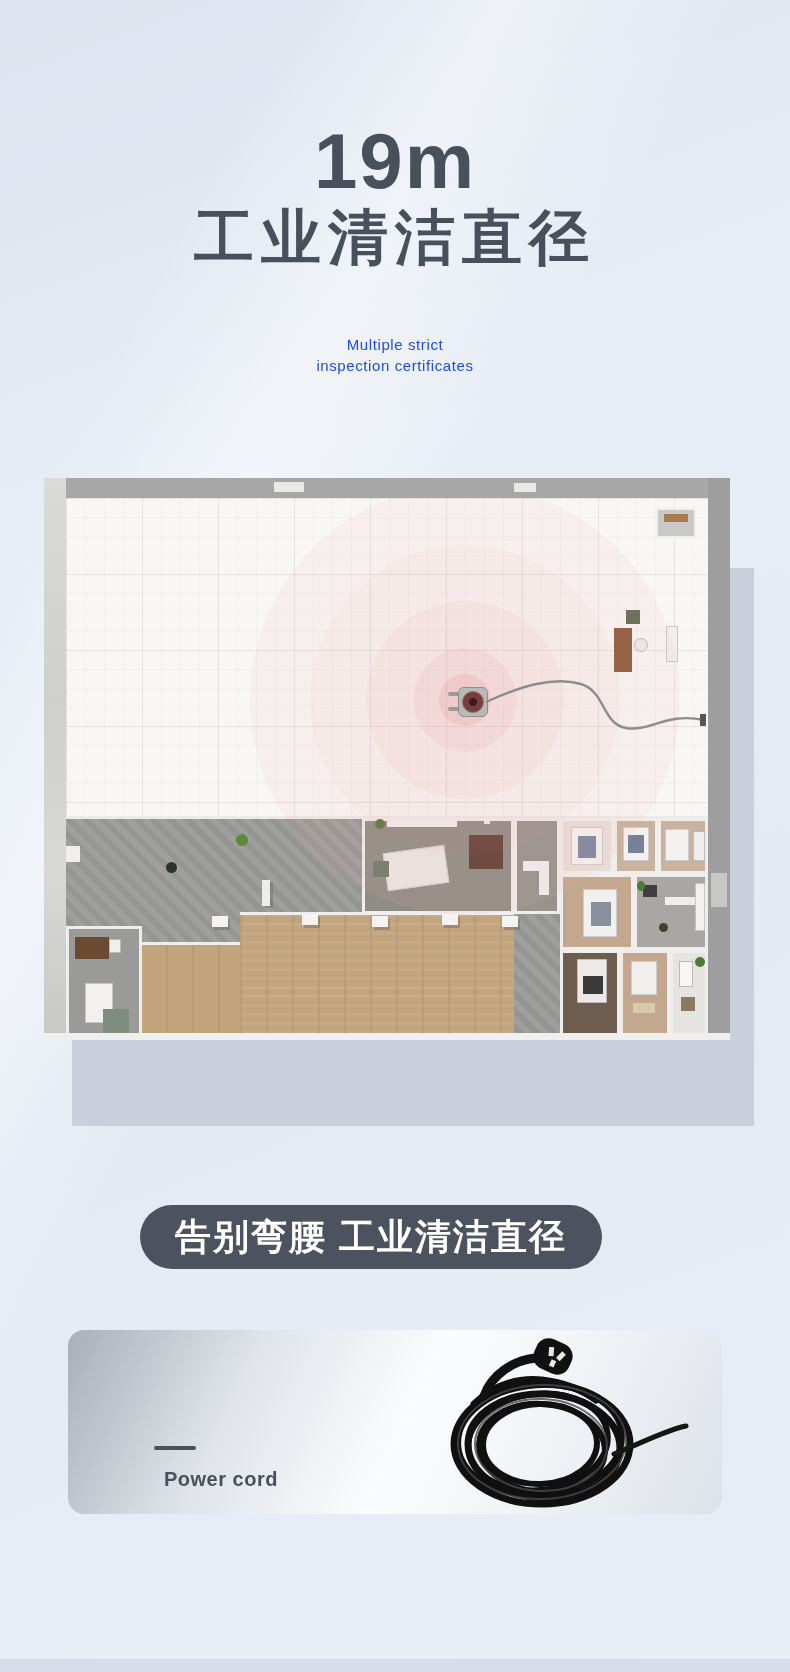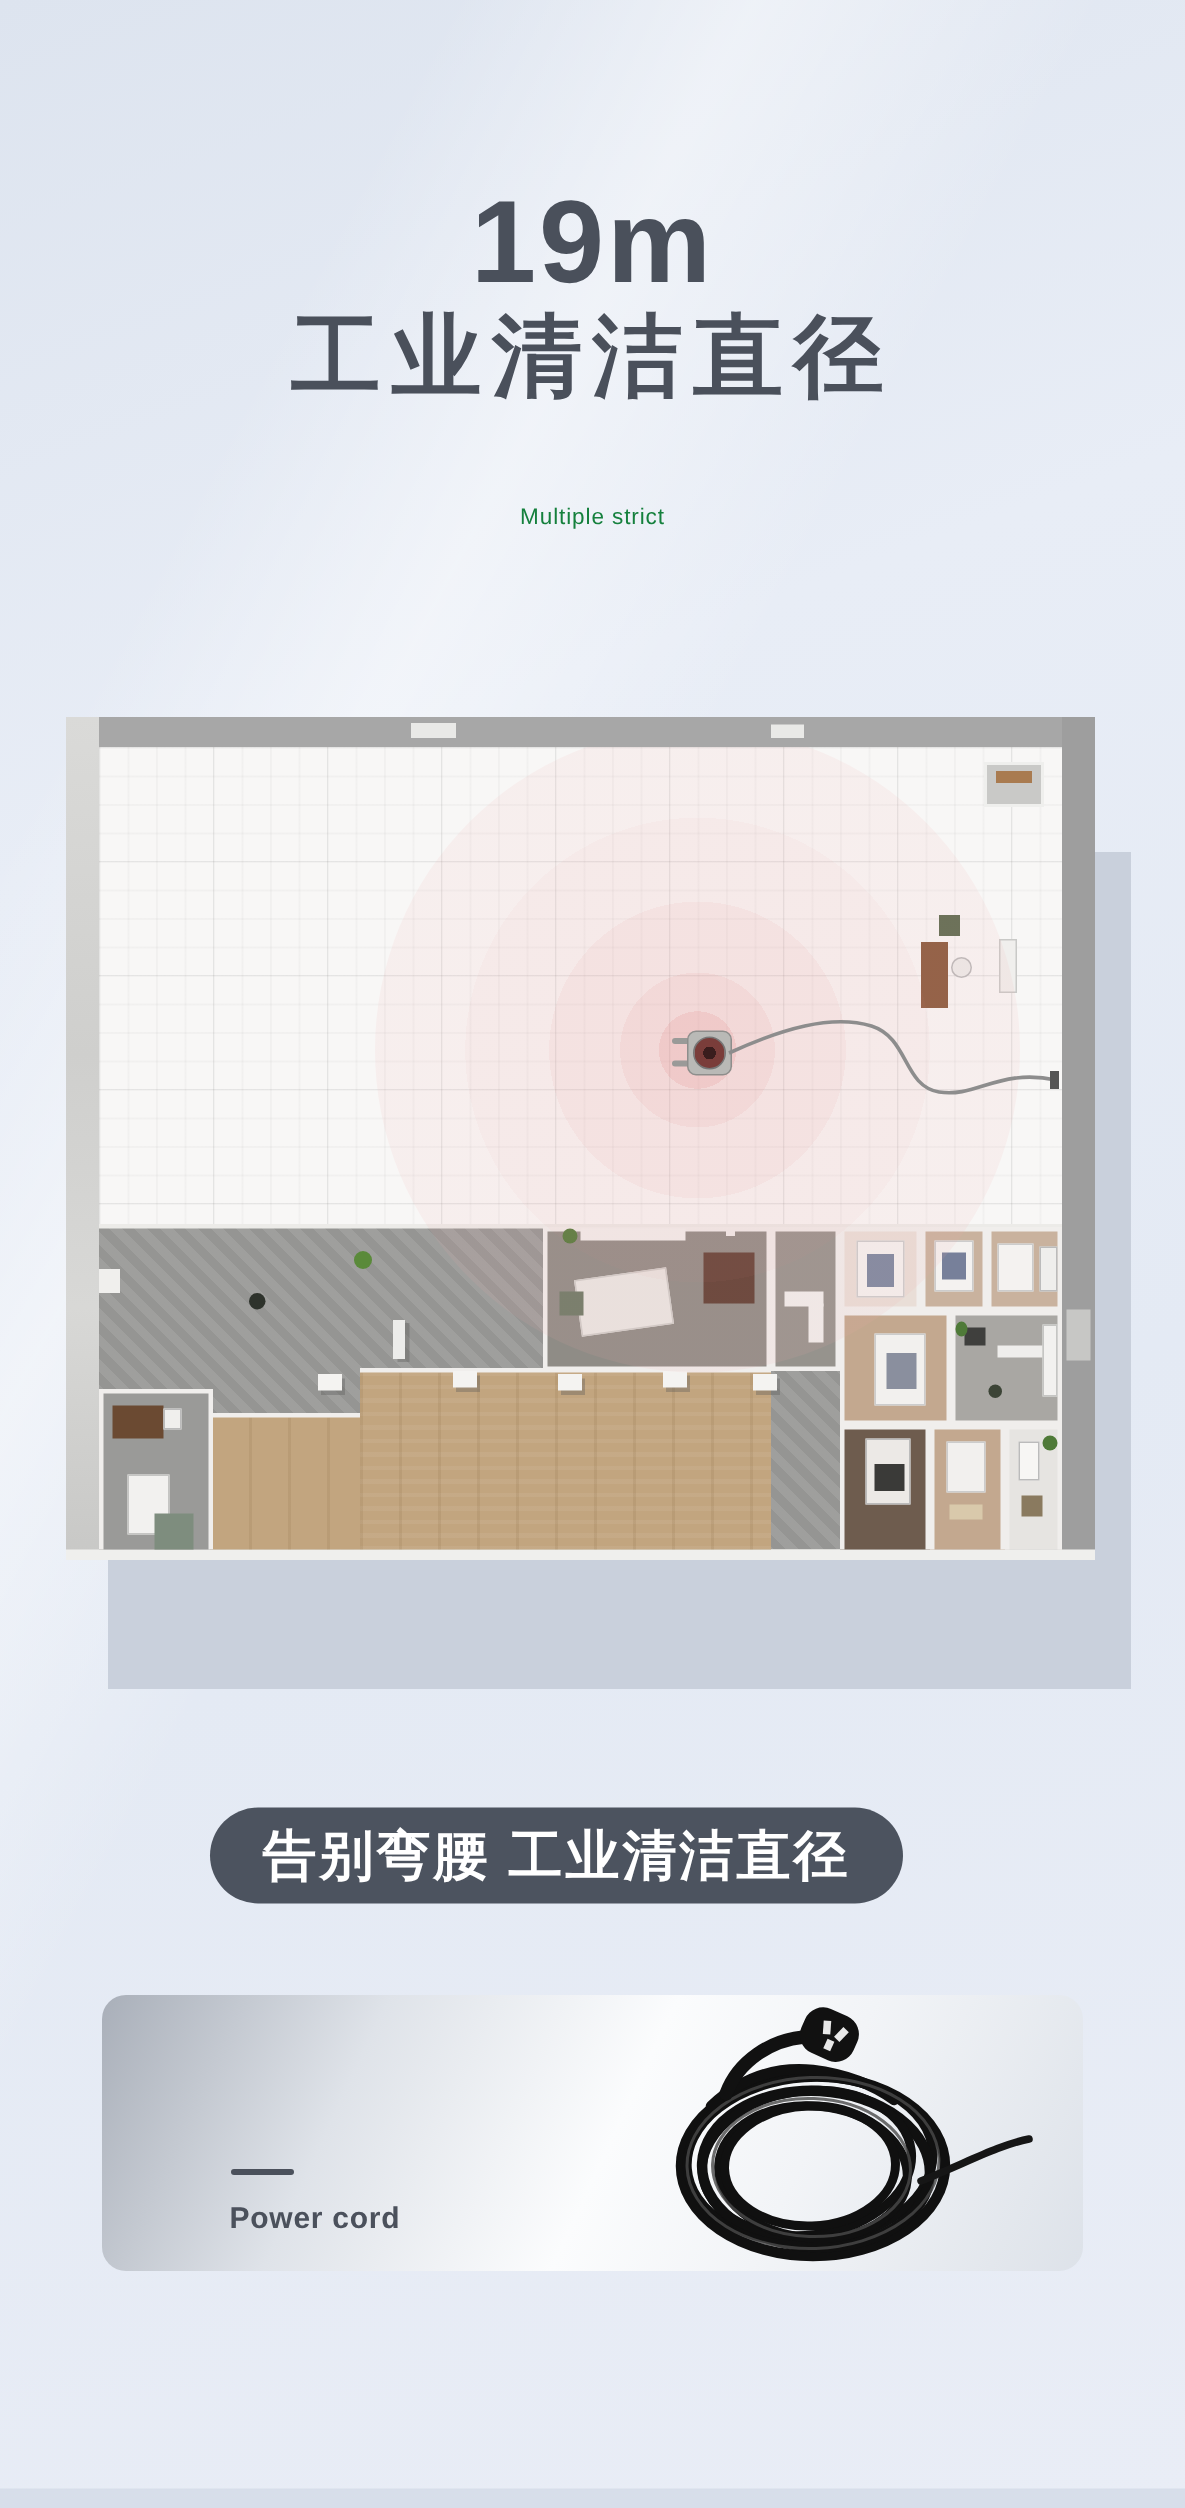--- a/index.html
+++ b/index.html
@@ -11,21 +11,21 @@
       linear-gradient(118deg, rgba(255,255,255,0) 18%, rgba(255,255,255,.45) 30%, rgba(255,255,255,0) 44%),
       linear-gradient(160deg, #dde4ef 0%, #e8edf6 30%, #e4eaf4 60%, #e9edf6 100%);
   }
 
   
   .hero-value { position:absolute; top:116px; left:0; width:100%; text-align:center;
     font-size:78px; font-weight:bold; color:#4a505b; letter-spacing:2px; }
   .hero-label { position:absolute; top:198px; left:0; width:100%; text-align:center;
     font-size:60px; font-weight:bold; color:#4a505b; letter-spacing:7px; }
   .hero-sub { position:absolute; top:334px; left:0; width:100%; text-align:center;
-    font-size:15px; font-weight:300; color:#15803d; letter-spacing:.6px; line-height:21px; }
+    font-size:15px; font-weight:300; color:#1d4ed8; letter-spacing:.6px; line-height:21px; }
 
   
   .plan { position:absolute; left:44px; top:478px; width:686px; height:562px;
     background:#f7f6f5; box-shadow:26px 88px 0 -2px #c9d0dc; }
   .plan .wall-top { position:absolute; left:0; top:0; right:0; height:20px; background:#a7a7a7; }
   .plan .wall-left { position:absolute; left:0; top:0; bottom:0; width:22px;
     background:linear-gradient(180deg,#dadad8 0%,#cfcfcd 40%,#d8d8d6 70%,#c8c8c6 100%); }
   .plan .wall-right { position:absolute; right:0; top:0; bottom:0; width:22px; background:#9e9e9e; }
   .plan .wall-bottom { position:absolute; left:0; bottom:0; right:0; height:7px; background:#efefed; }
   .door-gap { position:absolute; background:#e9e9e7; }
@@ -73,32 +73,33 @@
   .pill { position:absolute; left:140px; top:1205px; width:462px; height:64px; border-radius:32px;
     background:#4c535f; display:flex; align-items:center; justify-content:center;
     color:#fff; font-size:36px; font-weight:bold; letter-spacing:2px; }
 
   
   .card { position:absolute; left:68px; top:1330px; width:654px; height:184px; border-radius:16px;
     overflow:hidden;
     background:linear-gradient(115deg, #a9afb9 0%, #dfe3e9 26%, #fbfcfd 52%, #f2f4f7 70%, #dde2e9 100%); }
   .card-title { position:absolute; left:84px; top:48px; font-size:38px; font-weight:bold; color:#5a6370; letter-spacing:1px; }
   .card-divider { position:absolute; left:86px; top:116px; width:42px; height:4px; border-radius:2px; background:#4b515c; }
-  .card-sub { position:absolute; left:85px; top:138px; font-size:20px; font-weight:bold; color:#4b515c; letter-spacing:.5px; }
+  .card-sub { position:absolute; left:96px; top:138px; font-size:20px; font-weight:bold; color:#4b515c; letter-spacing:.5px; }
   .cable { position:absolute; right:28px; top:4px; width:280px; height:180px; }
 
   .bottom-strip { position:absolute; left:0; bottom:0; width:100%; height:13px; background:#d7deea; }
 </style>
 </head>
 <body>
 
 <div class="hero-value">19m</div>
 <div class="hero-label">工业清洁直径</div>
 <div class="hero-sub">
   <div>Multiple strict</div>
+  <div>inspection certificates</div>
 </div>
 
 <div class="plan">
   <div class="wall-top"></div>
   <div class="door-gap" style="left:230px; top:4px; width:30px; height:10px;"></div>
   <div class="door-gap" style="left:470px; top:5px; width:22px; height:9px;"></div>
   <div class="wall-left"></div>
   <div class="wall-right"></div>
   <div class="door-gap" style="right:3px; top:395px; width:16px; height:34px; background:#c7c7c5;"></div>
   <div class="wall-bottom"></div>

